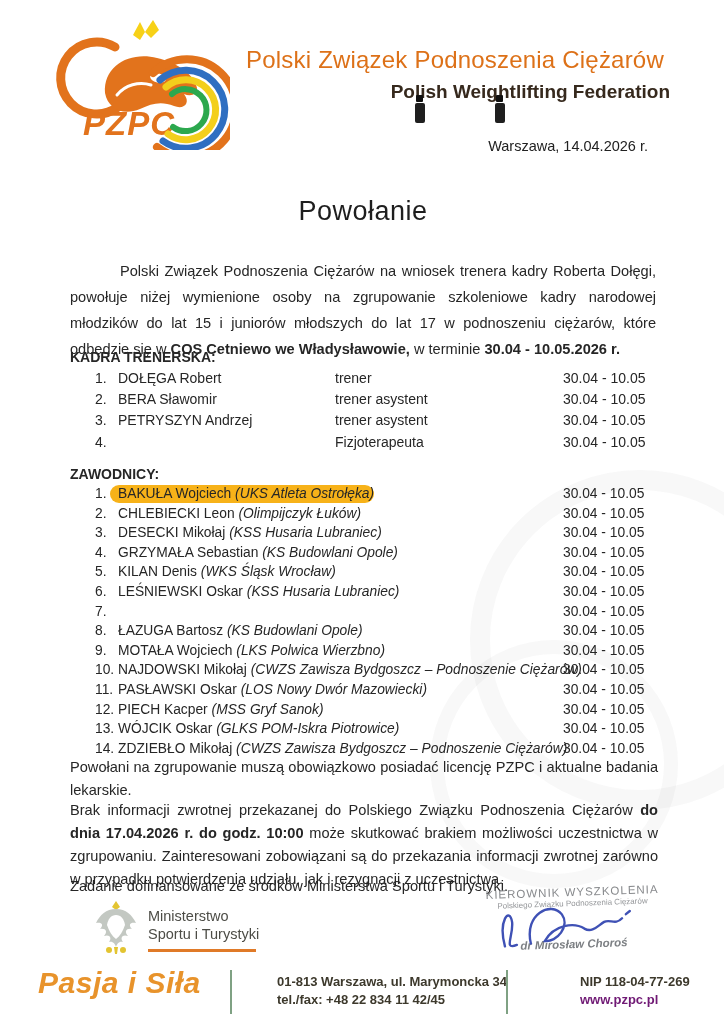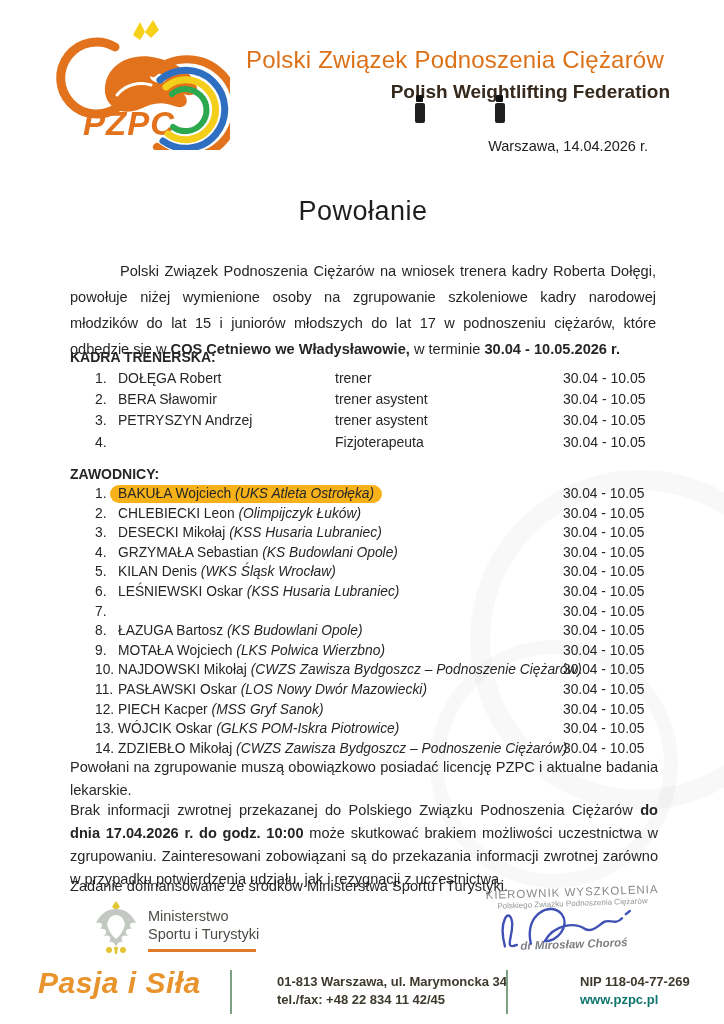--- a/index.html
+++ b/index.html
@@ -28,21 +28,21 @@
   .staff{position:absolute;left:70px;top:370px;width:586px;}
   .athletes{position:absolute;left:70px;top:486px;width:586px;}
   .row{position:relative;white-space:nowrap;font-size:14px;color:#262626;}
   .staff .row{height:21.2px;}
   .athletes .row{height:19.6px;font-size:13.8px;}
   .row .num{position:absolute;left:25px;}
   .row .name{position:absolute;left:48px;}
   .row .role{position:absolute;left:265px;}
   .row .dates{position:absolute;left:493px;}
   .club{font-style:italic;}
-  .hl{background:#f7b219;border-radius:10px;padding:1px 8px 2px 8px;margin-left:-8px;}
+  .hl{background:#f7b219;border-radius:10px;padding:1px 0 2px 8px;margin-left:-8px;}
   
   .note{position:absolute;left:70px;width:588px;font-size:14.6px;line-height:23px;
     text-align:justify;color:#262626;margin:0;}
   .n1{top:756px;} .n2{top:799px;} .n3{top:875px;}
   
   .sig{position:absolute;left:448px;top:886px;width:250px;transform:rotate(-2deg);
     color:#8b8d90;text-align:center;}
   .sig-title{font-size:11.5px;letter-spacing:1px;color:#87898c;}
   .sig-sub{font-size:8px;margin-top:1px;color:#95979a;}
   .sig-scribble{position:absolute;left:38px;top:10px;width:170px;height:62px;}
@@ -55,21 +55,21 @@
   
   .footer{position:absolute;left:0;top:962px;width:724px;height:62px;background:#fff;}
   .slogan{position:absolute;left:38px;top:4px;font-size:30px;font-weight:bold;
     font-style:italic;color:#e8932b;letter-spacing:0.5px;}
   .fdiv{position:absolute;top:8px;width:2px;height:44px;background:#7fa183;}
   .fdiv1{left:230px;} .fdiv2{left:506px;}
   .faddr{position:absolute;left:277px;top:11px;font-size:13px;font-weight:bold;
     color:#3d392c;line-height:18px;}
   .fnip{position:absolute;left:568px;top:11px;font-size:13px;font-weight:bold;
     color:#3d392c;line-height:18px;margin-left:12px;}
-  .fsite{color:#0f766e;}
+  .fsite{color:#701a75;}
   
   .wm{position:absolute;border-radius:50%;border:20px solid rgba(60,60,60,0.035);}
   .wm1{left:470px;top:470px;width:300px;height:300px;}
   .wm2{left:430px;top:640px;width:220px;height:220px;border-width:14px;}
 </style>
 </head>
 <body>
 
 <div class="page">
 

